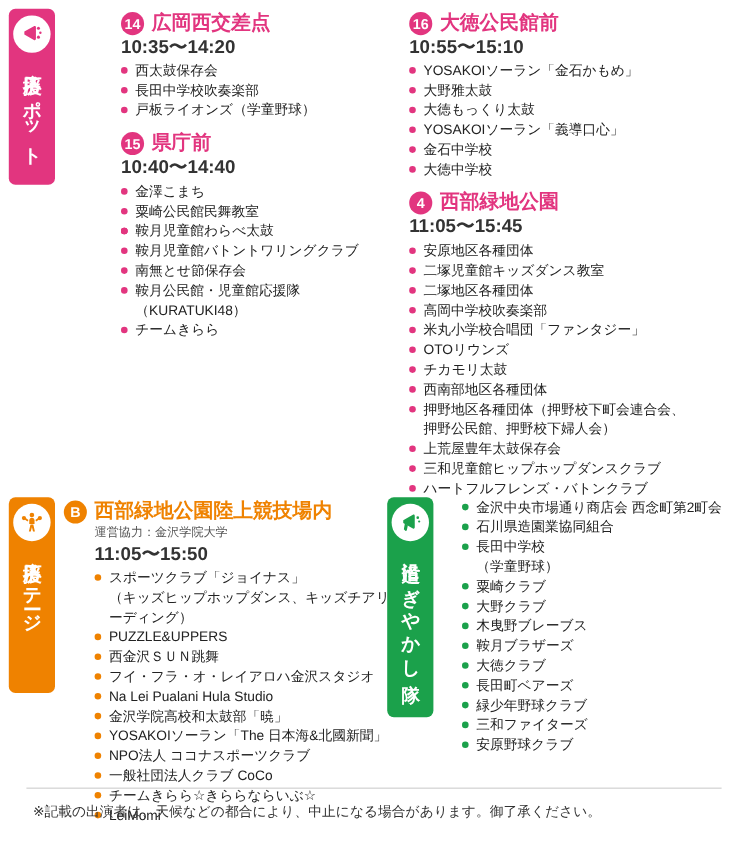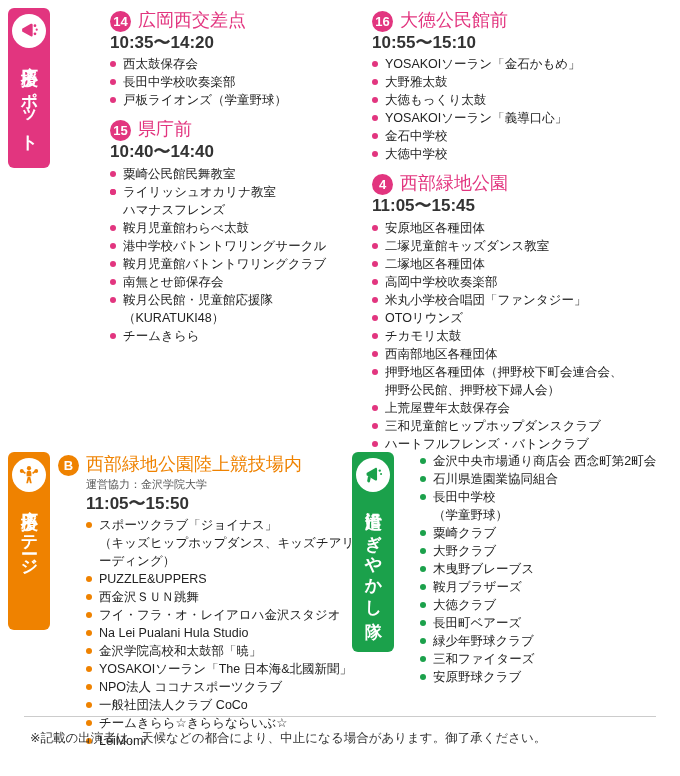--- a/index.html
+++ b/index.html
@@ -71,21 +71,21 @@
     width: 21px; height: 21px;
     border-radius: 50%;
     color: #ffffff;
     font-size: 13px;
     font-weight: bold;
     display: flex; align-items: center; justify-content: center;
     margin-top: 3px;
   }
   .title {
     font-size: 18px;
-    font-weight: normal;
+    font-weight: bold;
     line-height: 1.25;
   }
   .time {
     font-size: 17px;
     font-weight: bold;
     color: #333333;
     margin: 1px 0 2px 0;
     line-height: 1.2;
   }
   .pink .numcircle { background: #e2357f; }
@@ -210,25 +210,25 @@
       </ul>
     </div>
 
     <div class="blk">
       <div class="head">
         <div class="numcircle">15</div>
         <div class="title">県庁前</div>
       </div>
       <div class="time">10:40〜14:40</div>
       <ul class="items">
+        <li><span class="bullet"></span><span>金澤こまち</span></li>
         <li><span class="bullet"></span><span>粟崎公民館民舞教室</span></li>
         <li><span class="bullet"></span></li>
-        <li><span class="bullet"></span><span>ライリッシュオカリナ教室<br>ハマナスフレンズ</span></li>
+        <li><span class="bullet"></span></li>
         <li><span class="bullet"></span><span>鞍月児童館わらべ太鼓</span></li>
-        <li><span class="bullet"></span><span>港中学校バトントワリングサークル</span></li>
         <li><span class="bullet"></span><span>鞍月児童館バトントワリングクラブ</span></li>
         <li><span class="bullet"></span><span>南無とせ節保存会</span></li>
         <li><span class="bullet"></span><span>鞍月公民館・児童館応援隊<br>（KURATUKI48）</span></li>
         <li><span class="bullet"></span><span>チームきらら</span></li>
       </ul>
     </div>
 
   </div>
 
   <div class="panel pink" id="panel-pink-right">

